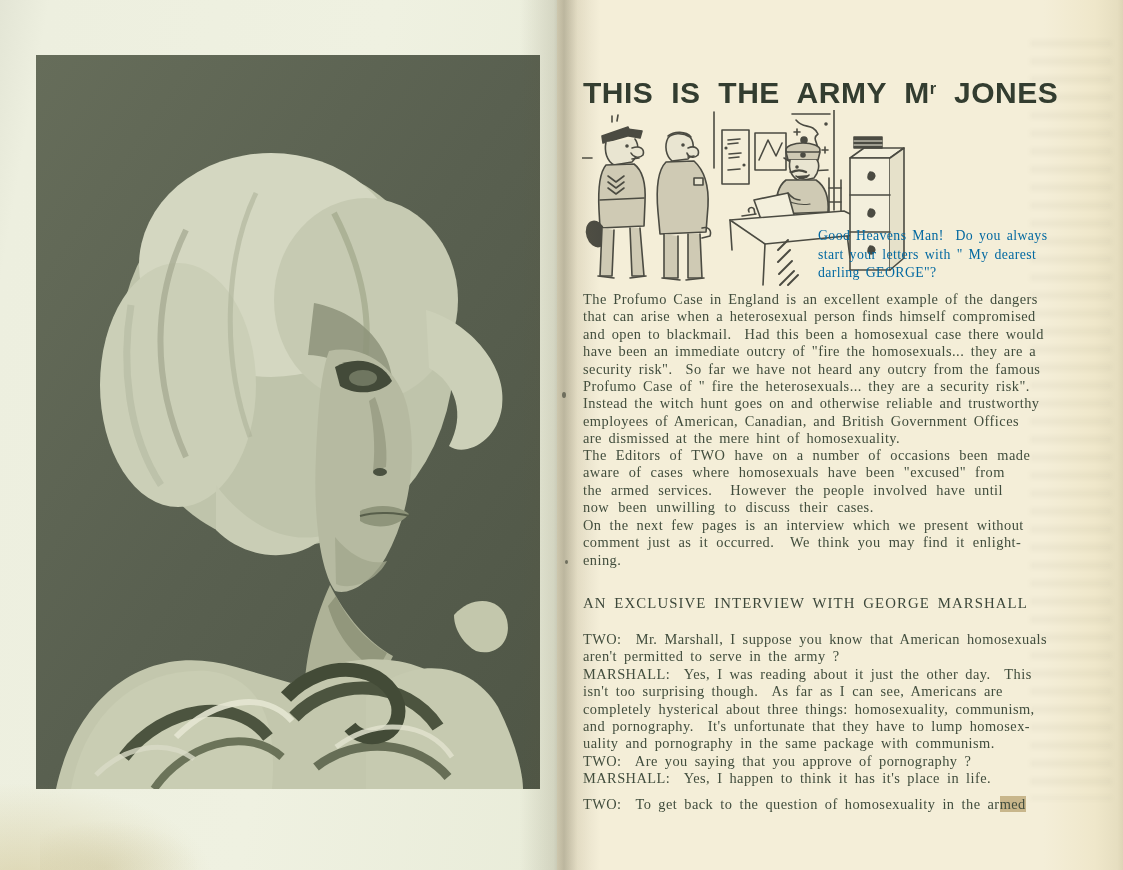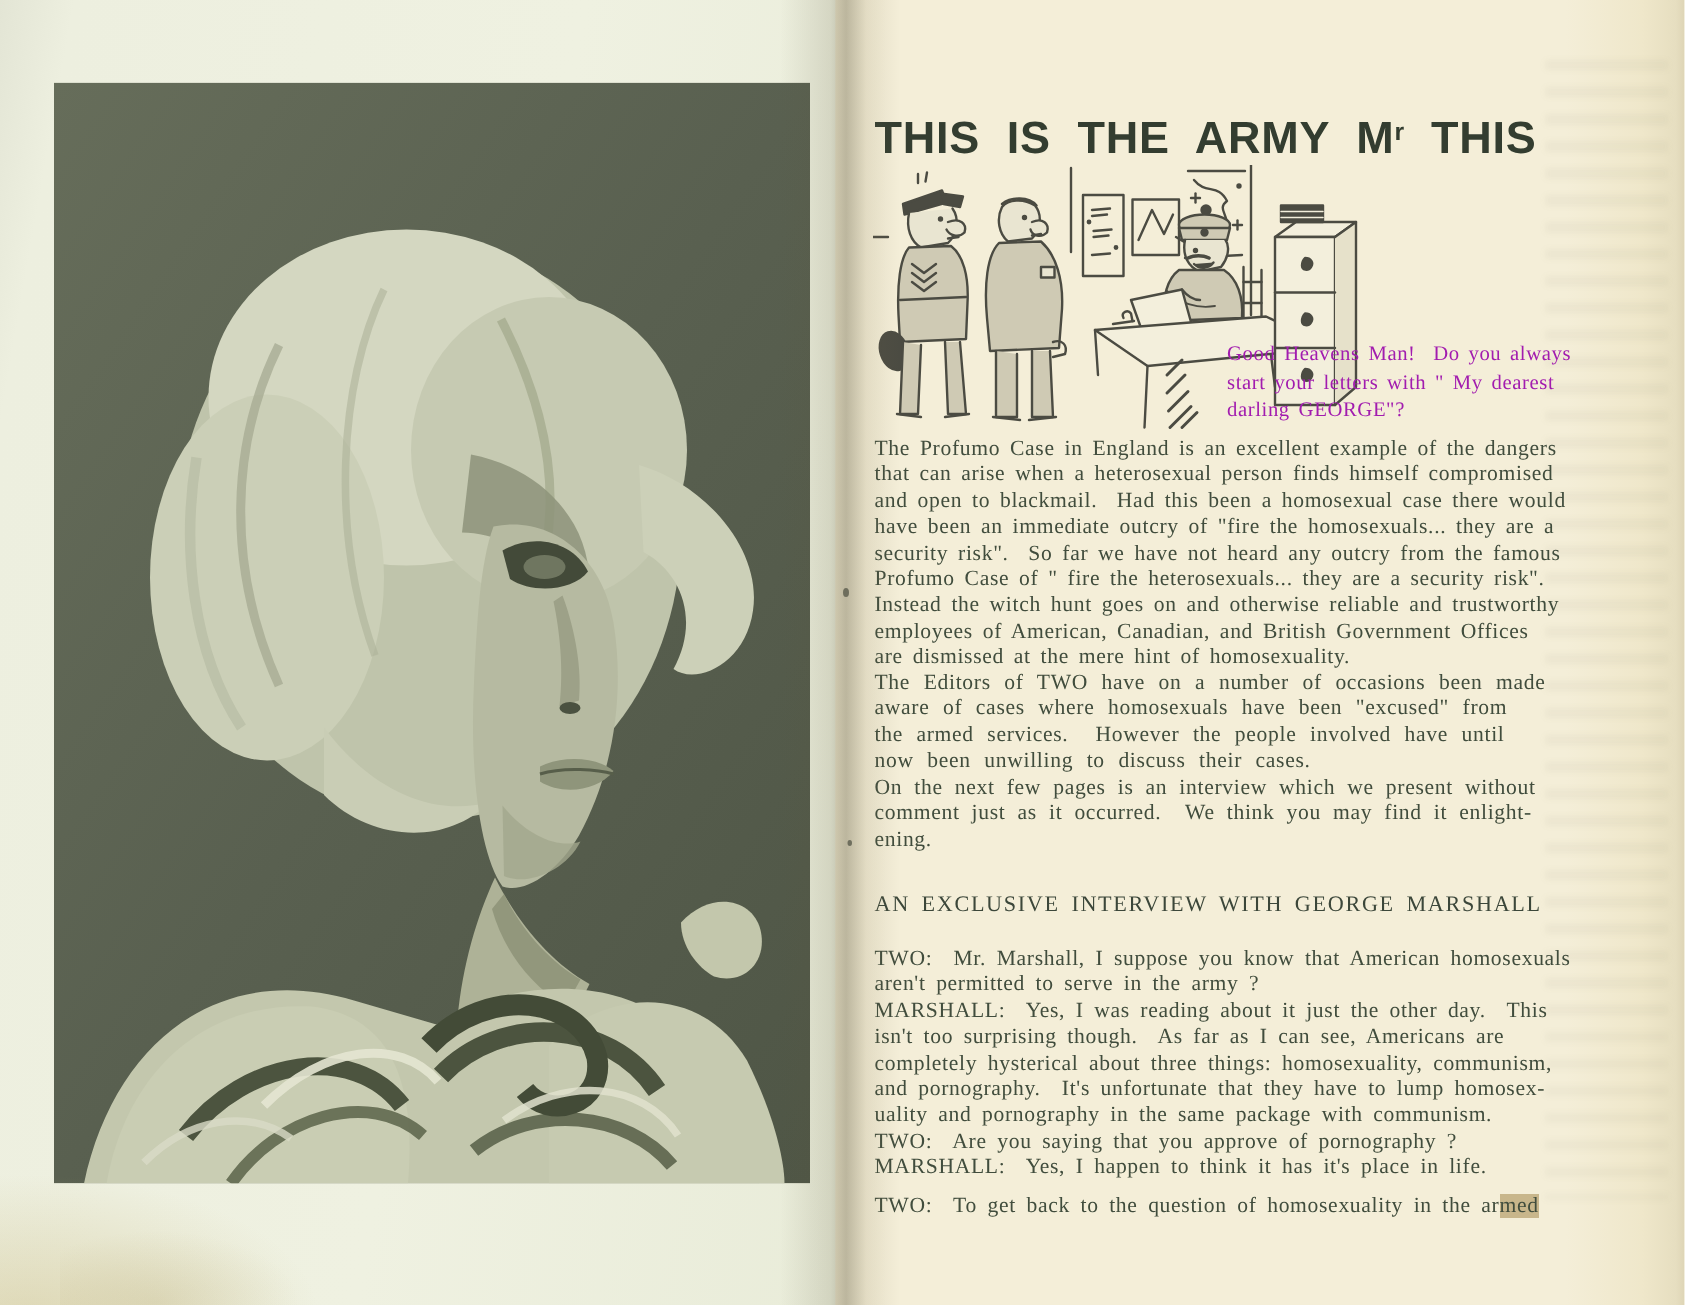--- a/index.html
+++ b/index.html
@@ -27,21 +27,21 @@
     background:repeating-linear-gradient(180deg,rgba(118,116,92,.10) 0 7px,rgba(118,116,92,0) 7px 18px);}
 
   .title{position:absolute;left:583px;top:72px;width:535px;
     font-family:"Liberation Sans",sans-serif;font-weight:700;font-size:30px;line-height:32px;
     color:#333d30;letter-spacing:.5px;word-spacing:9px;white-space:nowrap;}
   .title sup{font-size:.55em;vertical-align:9px;letter-spacing:0;}
 
   .cartoon{position:absolute;left:582px;top:110px;width:345px;height:178px;}
 
   .caption{position:absolute;left:818px;top:227px;width:300px;
-    font-size:13.8px;line-height:18.6px;color:#a21caf;letter-spacing:.4px;word-spacing:2px;}
+    font-size:13.8px;line-height:18.6px;color:#0369a1;letter-spacing:.4px;word-spacing:2px;}
   .caption .line{white-space:pre-wrap;}
 
   .bodytext{color:#414d3d;font-size:14.4px;line-height:17.4px;letter-spacing:.45px;}
   .bodytext .line{white-space:pre-wrap;}
   .para1{position:absolute;left:583px;top:291px;width:534px;word-spacing:2.5px;}
   .para2{position:absolute;left:583px;top:447px;width:534px;word-spacing:5px;}
   .para3{position:absolute;left:583px;top:517px;width:534px;word-spacing:4px;}
 
   .interview-heading{position:absolute;left:583px;top:595px;width:534px;
     font-size:14.8px;color:#3c473a;letter-spacing:1.1px;word-spacing:3px;}
@@ -115,21 +115,21 @@
         <path d="M418,560 C438,538 466,544 471,565 C476,586 460,602 440,596 C429,590 418,576 418,560 Z" fill="#c3c7ac"></path>
       </svg>
     </div>
     <div class="stain-bl"></div>
     <div class="stain-bl2"></div>
   </div>
 
   <div class="page-right"></div>
   <div class="bleed"></div>
 
-  <div class="title"><span>THIS IS THE ARMY M</span><sup>r</sup><span> THIS</span></div>
+  <div class="title"><span>THIS IS THE ARMY M</span><sup>r</sup><span> JONES</span></div>
 
   <div class="cartoon">
     <svg viewBox="0 0 345 178" width="345" height="178" stroke="#4b4b42" fill="none" stroke-width="1.6" stroke-linecap="round" stroke-linejoin="round">
 
       <line x1="0" y1="48" x2="10" y2="48"></line>
       <line x1="132" y1="2" x2="132" y2="58"></line>
       <line x1="252" y1="0" x2="252" y2="100"></line>
 
       <g>
         <rect x="140" y="20" width="27" height="54"></rect>

